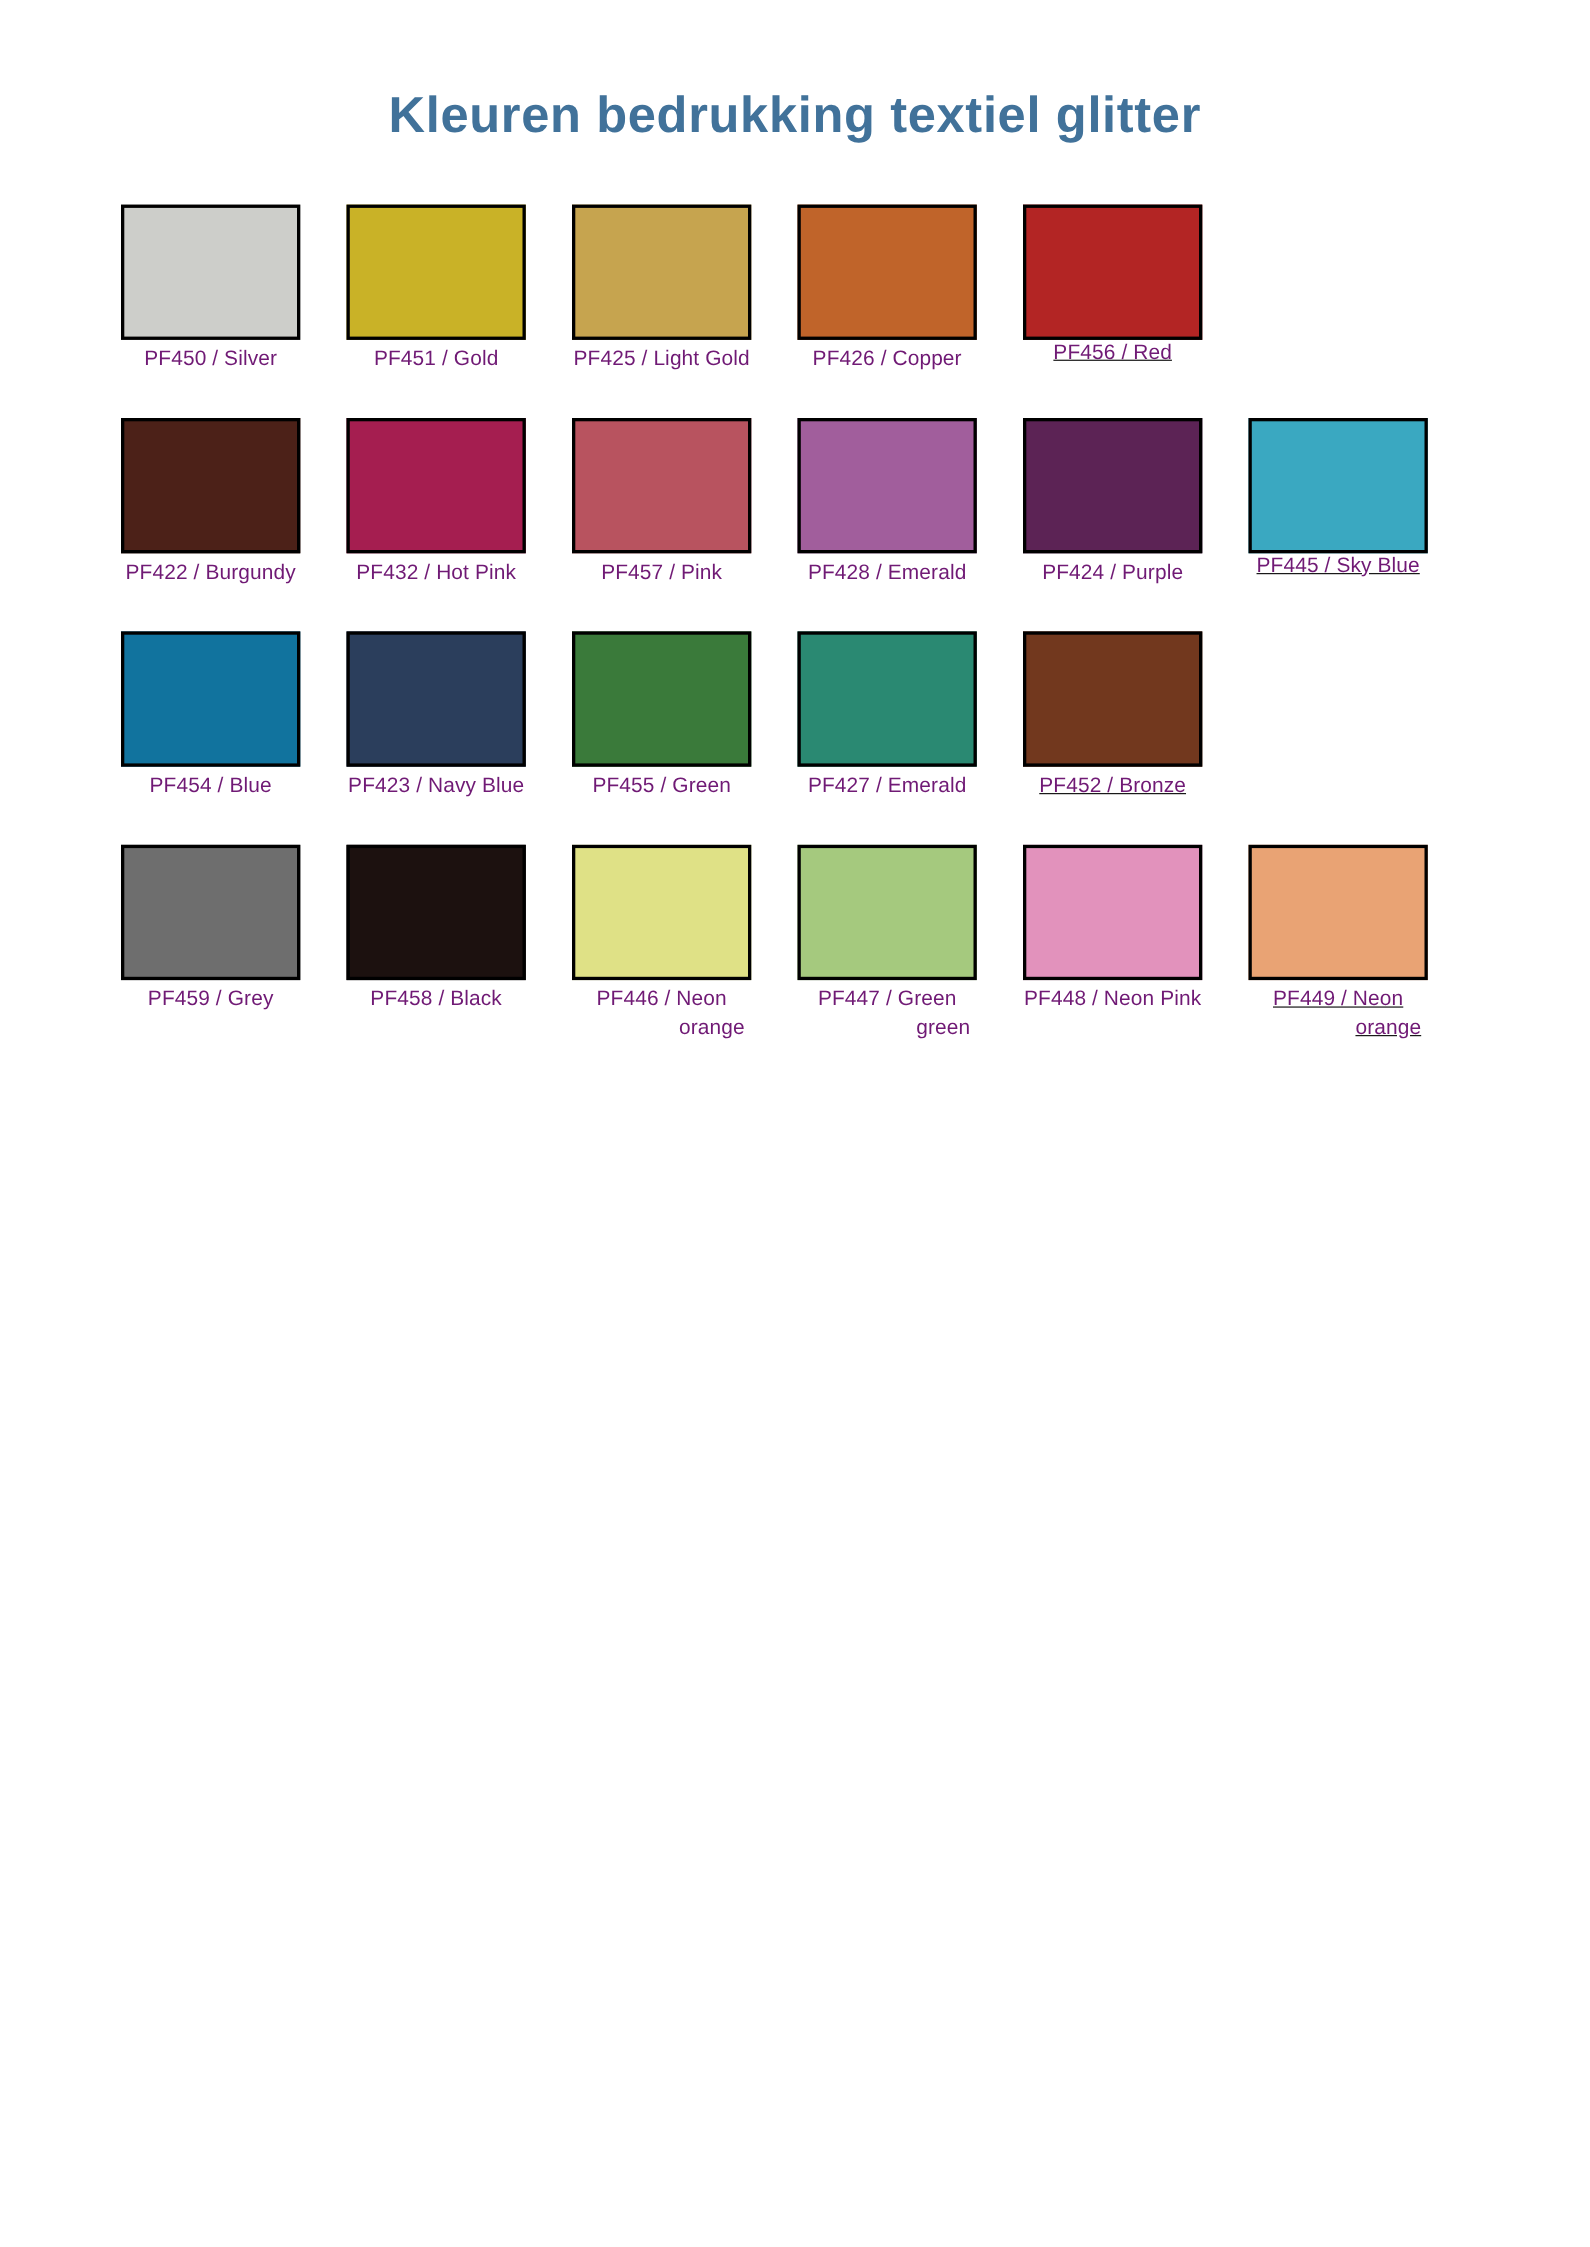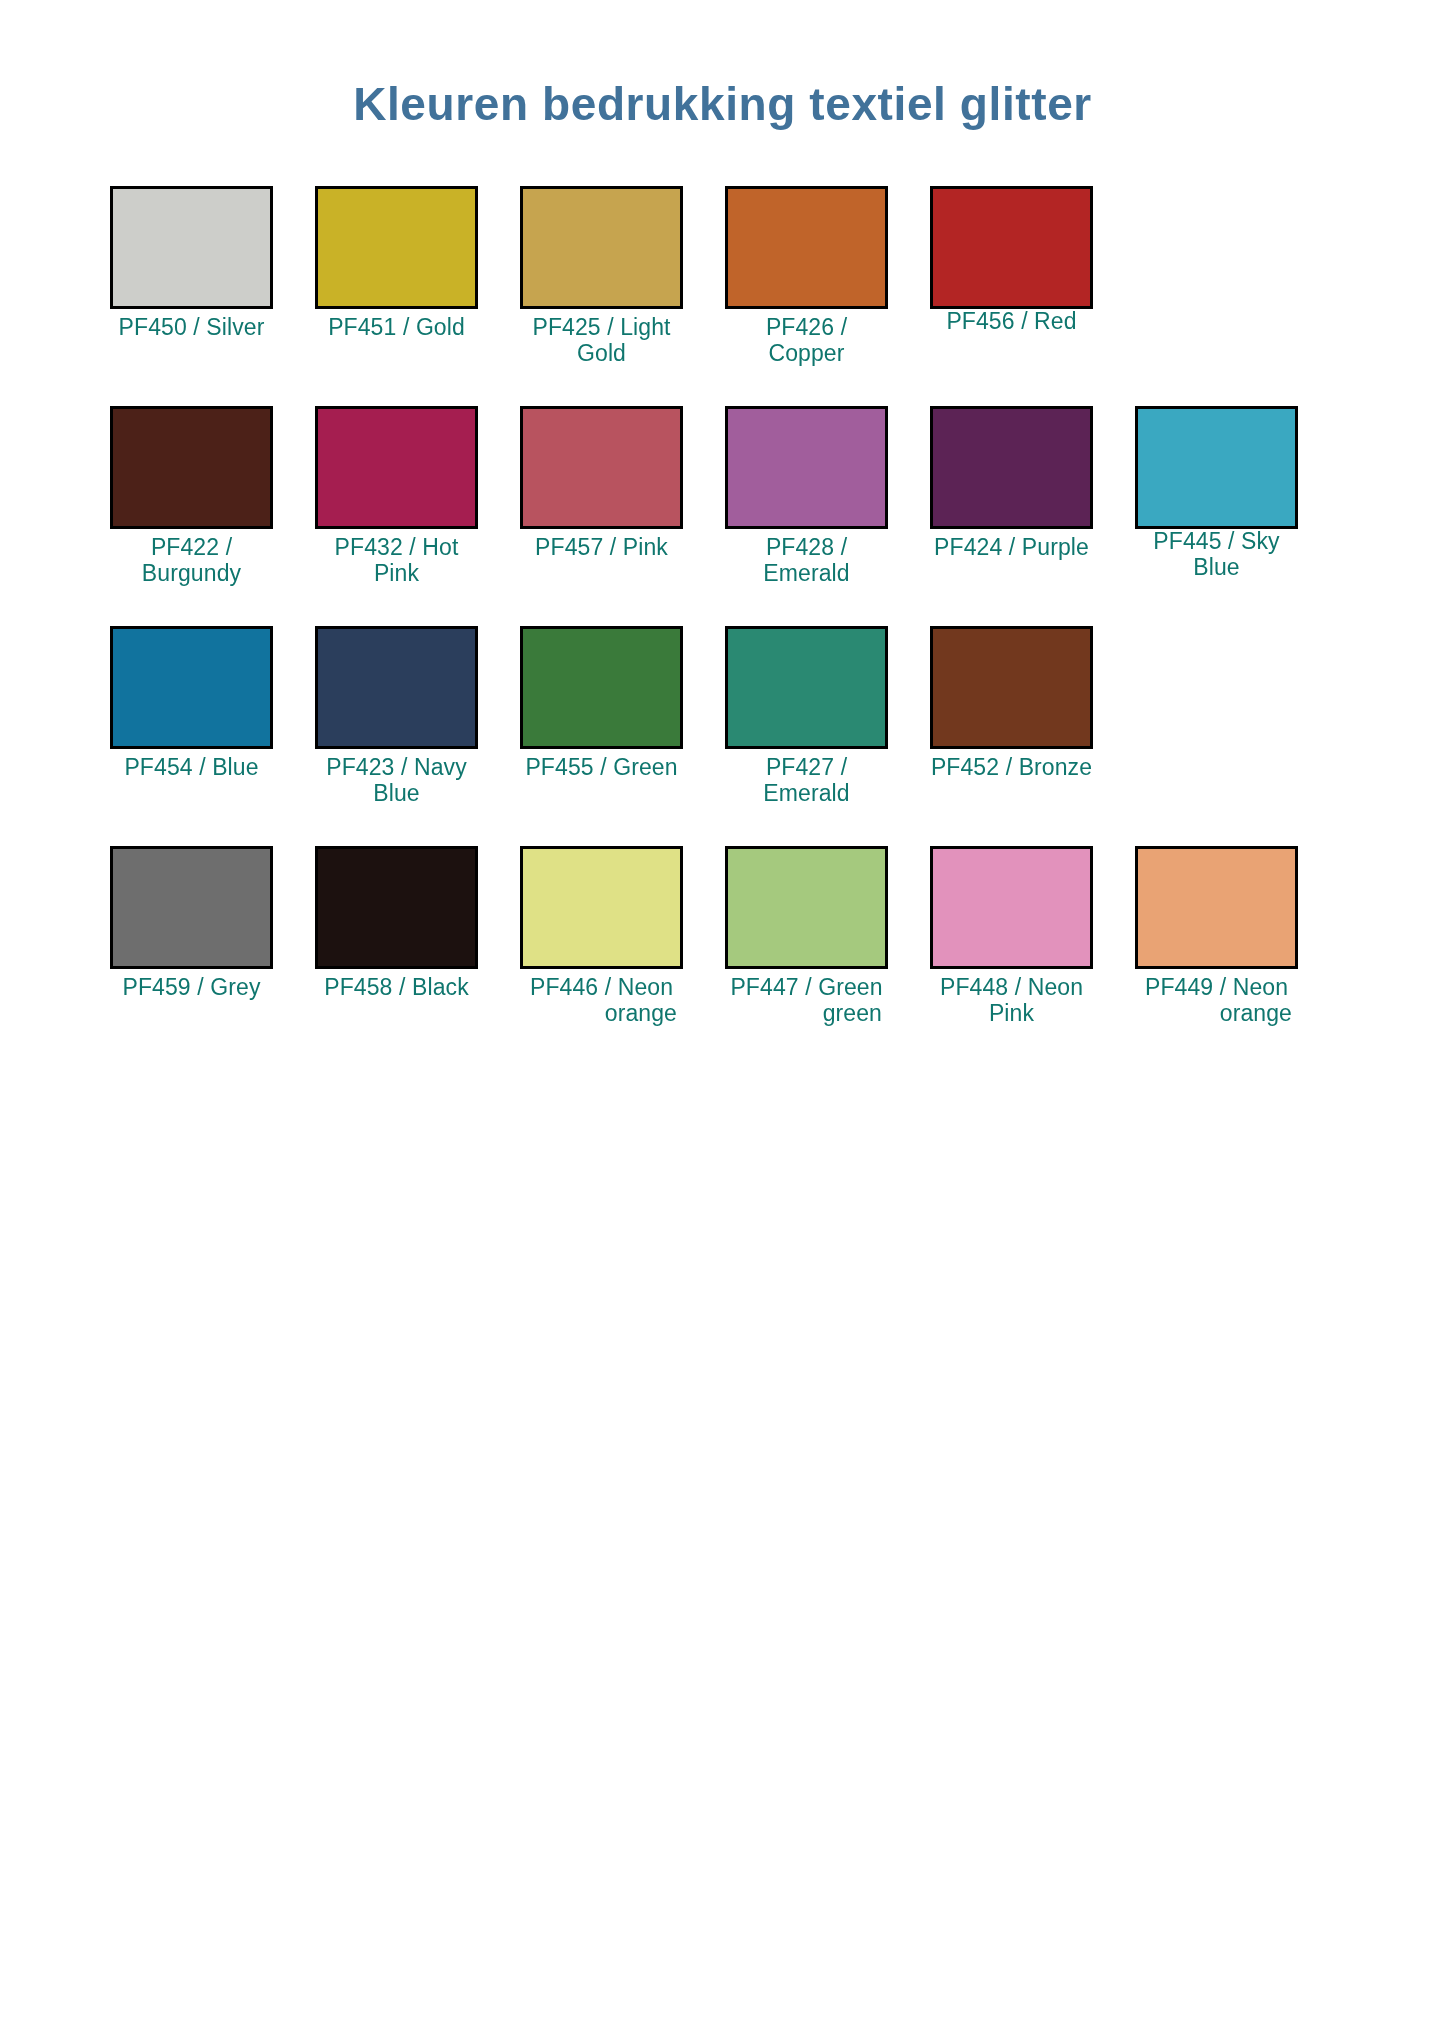--- a/index.html
+++ b/index.html
@@ -52,36 +52,37 @@
     margin-bottom: 40px;
   }
 
   .swatch-cell {
     width: 163px;
     margin-right: 42px;
     position: relative;
   }
   .swatch-cell:last-child {
     margin-right: 17px;
+    text-decoration: underline;
   }
 
   .swatch-chip {
     width: 157px;
     height: 117px;
     border: 3px solid #000000;
     box-sizing: content-box;
     display: block;
   }
 
   .swatch-label {
     margin-top: 5px;
     font-family: "Liberation Sans", sans-serif;
-    font-size: 23px;
+    font-size: 19px;
     line-height: 26px;
-    color: #0f766e;
+    color: #701a75;
     text-align: center;
     letter-spacing: 0.1px;
   }
 
   
   .swatch-cell.lbl-raise .swatch-label { margin-top: -1px; }
   .swatch-cell.lbl-drop  .swatch-label { }
 
   .swatch-label .l1 { display: block; }
   .swatch-label .l2 { display: block; text-align: right; padding-right: 6px; }

